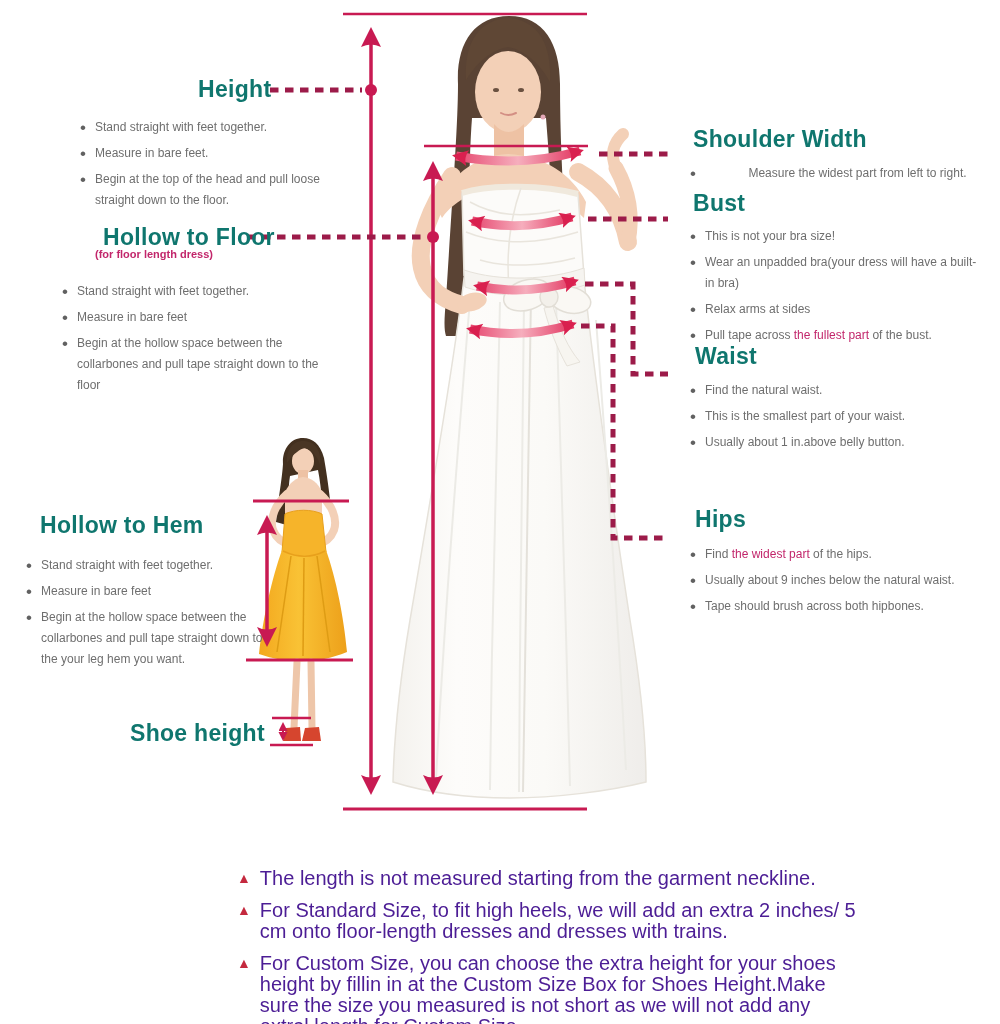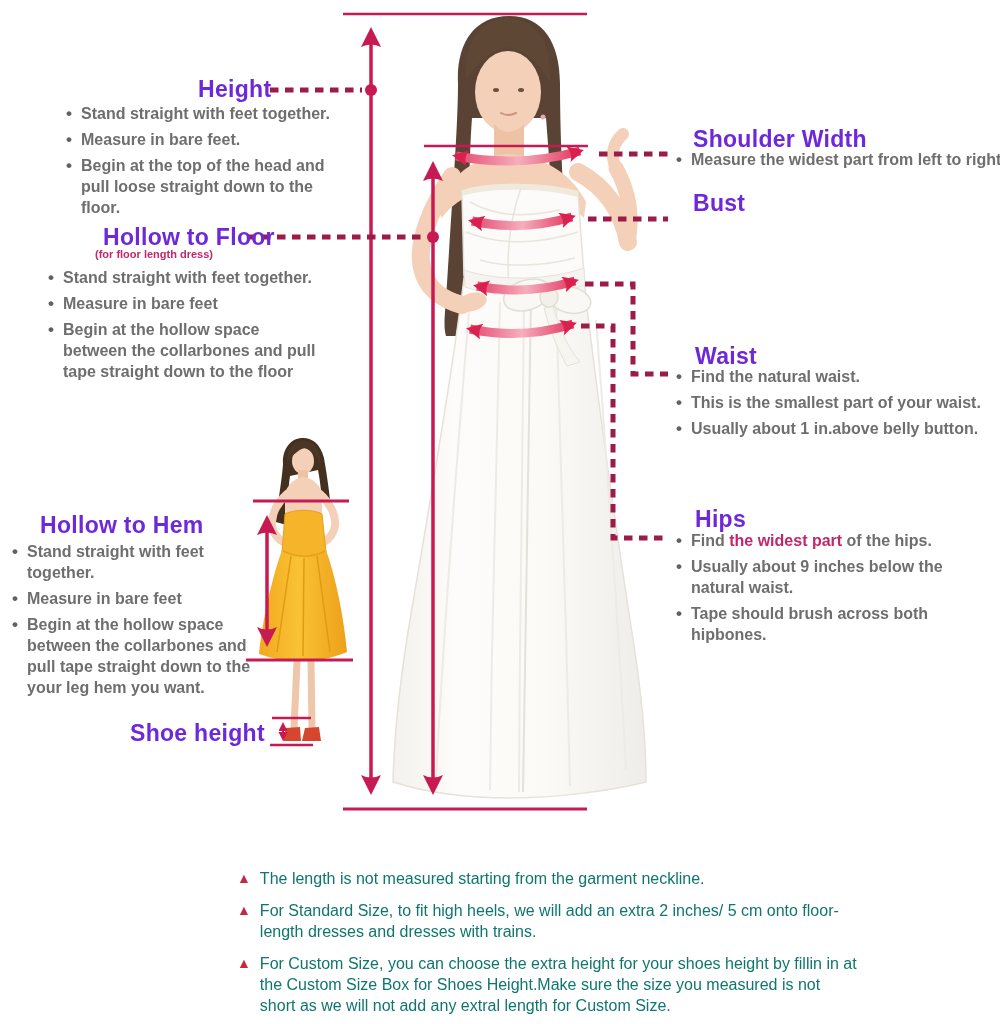--- a/index.html
+++ b/index.html
@@ -4,37 +4,37 @@
 <style>
   html,body{margin:0;padding:0;background:#ffffff;}
   #stage{
     position:relative;width:1000px;height:1024px;overflow:hidden;
     background:#ffffff;
     font-family:"Liberation Sans","DejaVu Sans",sans-serif;
   }
   #diagram-svg{position:absolute;left:0;top:0;width:1000px;height:1024px;pointer-events:none;}
   .abs{position:absolute;}
   .heading{
-    font-size:23px;font-weight:bold;color:#6d28d9;letter-spacing:.3px;white-space:nowrap;text-align:right;
+    font-size:23px;font-weight:bold;color:#0f766e;letter-spacing:.3px;white-space:nowrap;text-align:right;
   }
   .subtitle{font-size:11px;font-weight:bold;color:#c2266b;white-space:nowrap;}
-  .bullets{list-style:none;margin:0;padding:0;color:#6e6e6e;font-size:16px;line-height:21px;font-weight:bold;}
+  .bullets{list-style:none;margin:14px;padding:0;color:#6e6e6e;font-size:12px;line-height:21px;}
   .bullets li{position:relative;padding-left:15px;margin-bottom:5px;}
   .bullets li::before{
     content:"\2022";position:absolute;left:0;top:0;color:#616161;font-size:17px;
   }
   .nowrap{white-space:nowrap;}
   .hl{color:#c2266b;}
   .w-170{max-width:178px;}
   .notes{position:absolute;left:237px;top:868px;width:640px;}
   .note{display:flex;align-items:flex-start;margin-bottom:11px;}
   .note .tri{
     color:#c4293e;font-size:14px;line-height:21px;margin-right:9px;flex:none;
   }
-  .note .note-text{color:#0f766e;font-size:16px;line-height:21px;width:600px;}
+  .note .note-text{color:#4c1d95;font-size:20px;line-height:21px;width:600px;}
 </style>
 </head>
 <body>
 
 <div id="stage">
 
   <svg id="diagram-svg" viewBox="0 0 1000 1024" aria-hidden="true">
     <defs>
       <linearGradient id="tape" x1="0" y1="0" x2="1" y2="0">
         <stop offset="0" stop-color="#e6476f"></stop>
@@ -201,20 +201,26 @@
   </ul>
 
   <div class="abs heading" style="left:130px;top:720px;">Shoe height</div>
 
   <div class="abs heading" style="left:693px;top:126px;">Shoulder Width</div>
   <ul class="abs bullets" style="left:676px;top:149px;width:320px;text-align:center;">
     <li class="nowrap">Measure the widest part from left to right.</li>
   </ul>
 
   <div class="abs heading" style="left:693px;top:190px;">Bust</div>
+  <ul class="abs bullets" style="left:676px;top:212px;width:292px;">
+    <li>This is not your bra size!</li>
+    <li>Wear an unpadded bra(your dress will have a built-in bra)</li>
+    <li>Relax arms at sides</li>
+    <li class="nowrap"><span>Pull tape across </span><span class="hl">the fullest part</span><span> of the bust.</span></li>
+  </ul>
 
   <div class="abs heading" style="left:695px;top:343px;">Waist</div>
   <ul class="abs bullets" style="left:676px;top:366px;width:295px;">
     <li class="nowrap">Find the natural waist.</li>
     <li class="nowrap">This is the smallest part of your waist.</li>
     <li class="nowrap">Usually about 1 in.above belly button.</li>
   </ul>
 
   <div class="abs heading" style="left:695px;top:506px;">Hips</div>
   <ul class="abs bullets" style="left:676px;top:530px;width:312px;">

